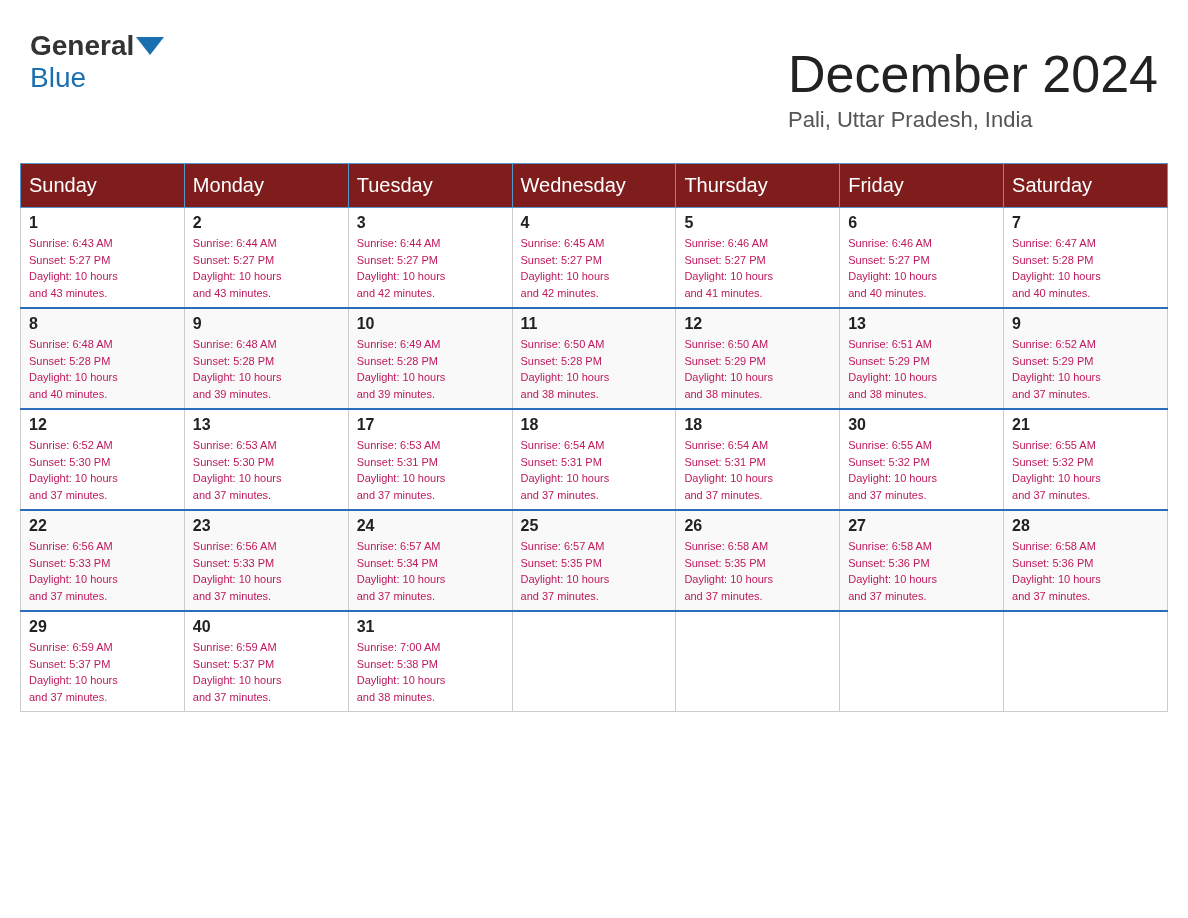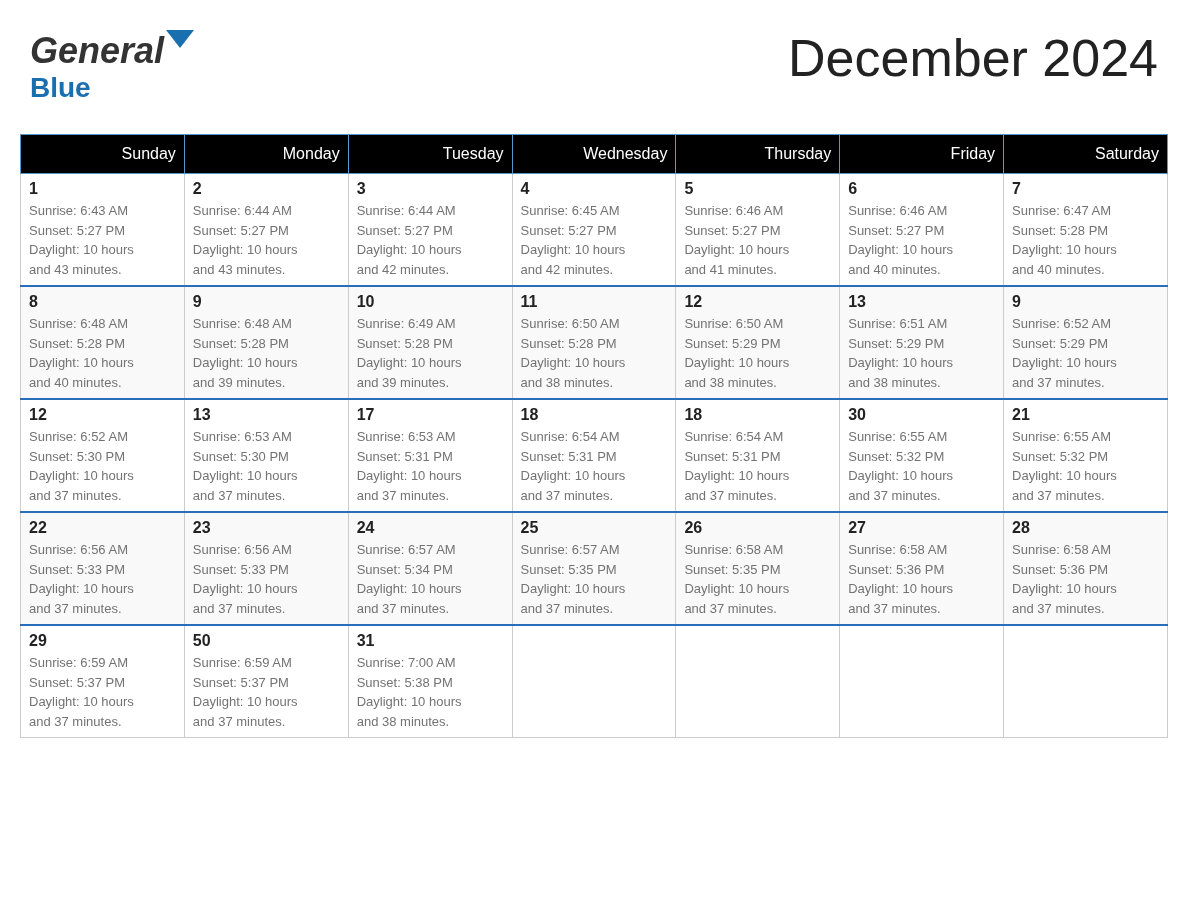--- a/index.html
+++ b/index.html
@@ -17,67 +17,68 @@
       margin-bottom: 20px;
       padding: 10px 10px 10px 10px;
     }
     .logo {
       display: flex;
       flex-direction: column;
       align-items: flex-start;
     }
     .logo-text {
       display: flex;
-      font-size: 36px;
+      align-items: center;
+      font-size: 28px;
       font-weight: bold;
       color: #333;
-      font-style: italic;
     }
     .logo-general { color: #333; }
     .logo-triangle {
       display: inline-block;
       width: 0;
       height: 0;
       border-left: 14px solid transparent;
       border-right: 14px solid transparent;
       border-top: 18px solid #1a6faf;
       margin: 0 2px;
       vertical-align: middle;
     }
     .logo-blue {
       color: #1a6faf;
       font-size: 28px;
-      font-weight: bold;
+      font-weight: normal;
     }
     .title-section {
       text-align: left;
+      margin-top: 16px;
     }
     .month-title {
       font-size: 52px;
       font-weight: normal;
       color: #222;
       line-height: 1.1;
     }
     .location {
       font-size: 22px;
       color: #555;
       margin-top: 4px;
     }
     .calendar-table {
       width: 100%;
       border-collapse: collapse;
       border: 1px solid #aaa;
     }
     .calendar-table th {
-      background-color: #000000;
+      background-color: #7f1d1d;
       color: #fff;
-      font-size: 16px;
+      font-size: 20px;
       font-weight: normal;
       padding: 10px 8px;
-      text-align: right;
+      text-align: left;
       border: 1px solid #5599cc;
     }
     .calendar-table td {
       vertical-align: top;
       padding: 6px 8px;
       border: 1px solid #ccc;
       font-size: 12.5px;
       color: #333;
       width: 14.28%;
       min-height: 90px;
@@ -87,22 +88,22 @@
       background: #f9f9f9;
     }
     .day-number {
       font-size: 16px;
       font-weight: bold;
       color: #222;
       display: block;
       margin-bottom: 3px;
     }
     .day-info {
-      font-size: 13px;
-      color: #737373;
+      font-size: 11px;
+      color: #be185d;
       line-height: 1.5;
     }
     .empty-cell {
       background: #fff !important;
     }
     .row-border td {
       border-top: 2px solid #2a6ebb;
     }
   </style>
 </head>
@@ -113,20 +114,21 @@
     <div class="logo-text">
       <span class="logo-general">General</span>
       <span class="logo-triangle"></span>
     </div>
     <div>
       <span class="logo-blue">Blue</span>
     </div>
   </div>
   <div class="title-section">
     <div class="month-title">December 2024</div>
+    <div class="location">Pali, Uttar Pradesh, India</div>
   </div>
 </div>
 
 <table class="calendar-table">
   <thead>
     <tr>
       <th>Sunday</th>
       <th>Monday</th>
       <th>Tuesday</th>
       <th>Wednesday</th>
@@ -400,21 +402,21 @@
         <td>
         <span class="day-number">29</span>
         <div class="day-info">
           Sunrise: 6:59 AM<br>
           Sunset: 5:37 PM<br>
           Daylight: 10 hours<br>
           and 37 minutes.
         </div>
       </td>
         <td>
-        <span class="day-number">50</span>
+        <span class="day-number">40</span>
         <div class="day-info">
           Sunrise: 6:59 AM<br>
           Sunset: 5:37 PM<br>
           Daylight: 10 hours<br>
           and 37 minutes.
         </div>
       </td>
         <td>
         <span class="day-number">31</span>
         <div class="day-info">

